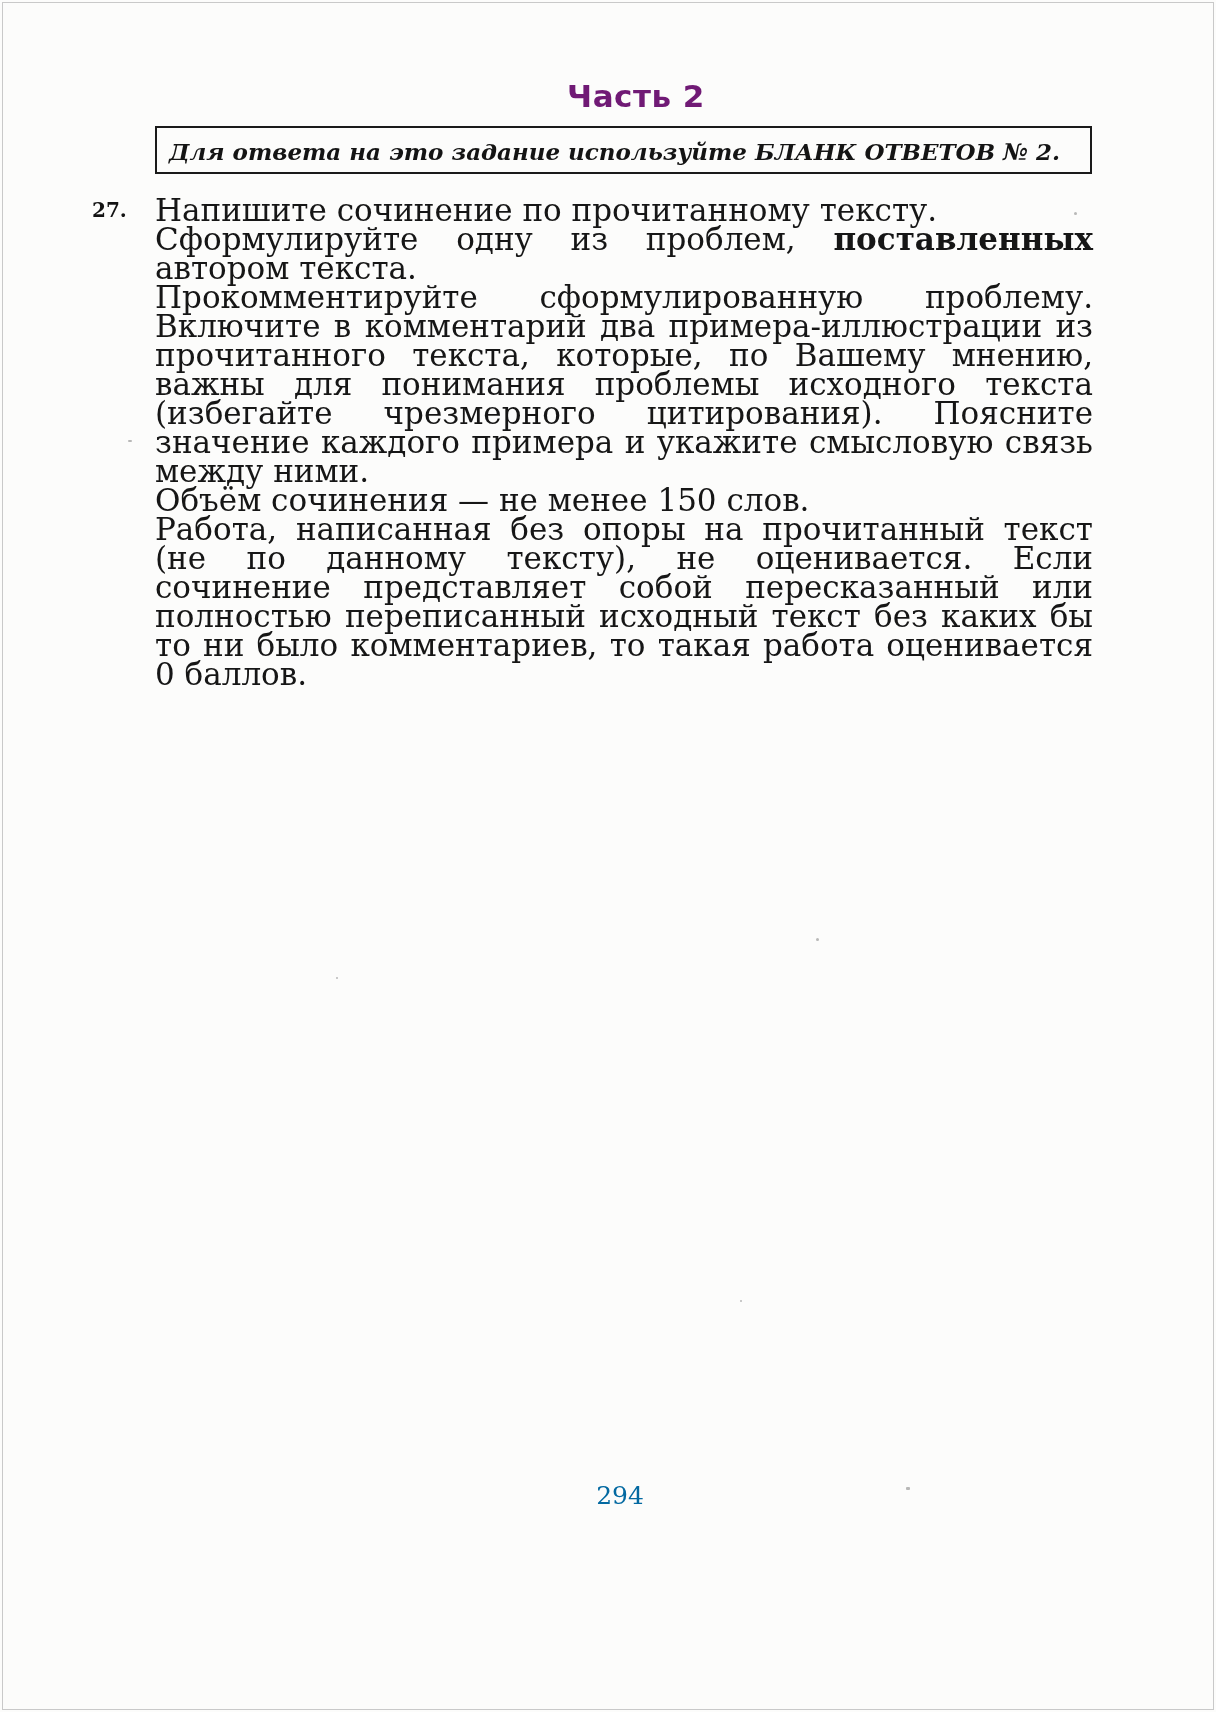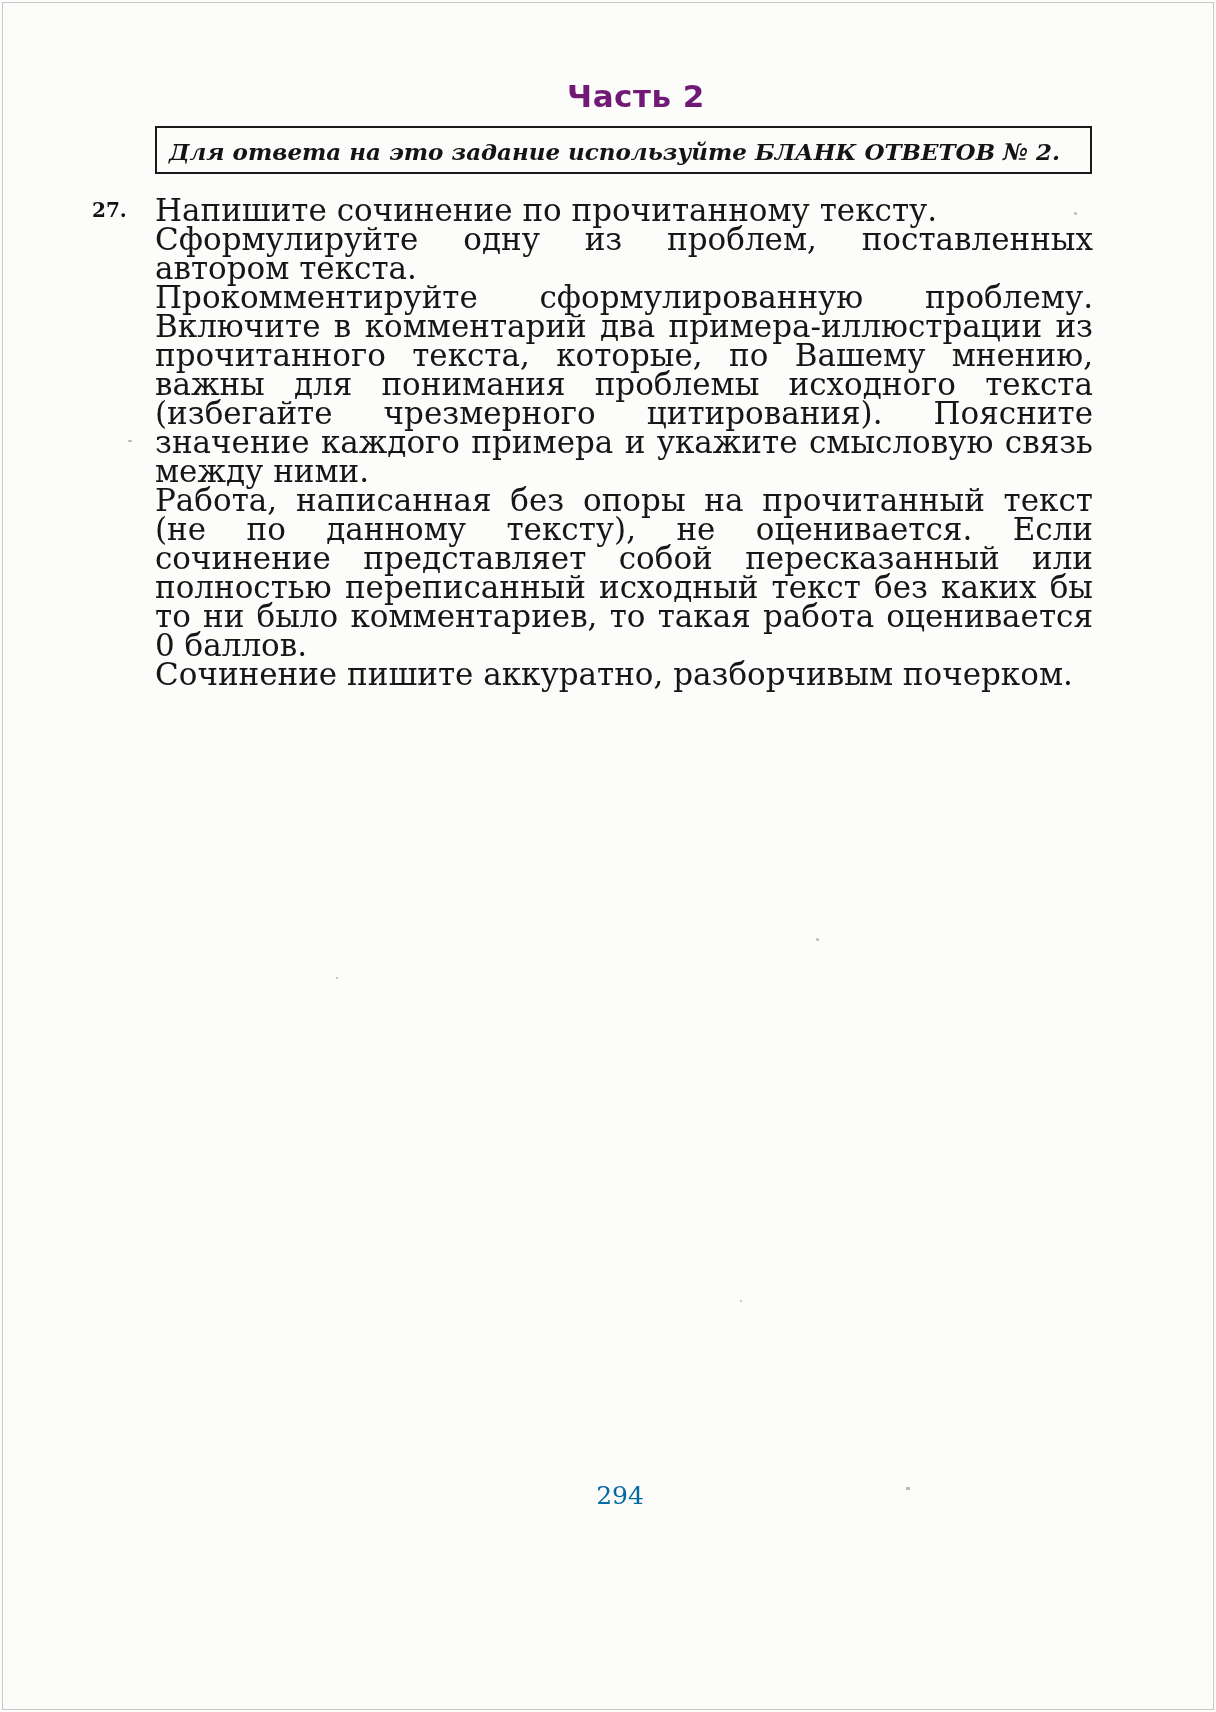--- a/index.html
+++ b/index.html
@@ -64,21 +64,21 @@
     left: 155px;
     width: 938px;
     font-size: 31px;
     line-height: 29px;
   }
   .task-body p {
     margin: 0;
     text-align: justify;
     text-justify: inter-word;
   }
-  .task-body b { font-weight: normal; }
+  .task-body b { font-weight: bold; }
   .page-number {
     position: absolute;
     top: 1481px;
     left: 0;
     width: 100%;
     text-align: center;
     font-size: 25px;
     color: #0369a1;
     padding-left: 12px;
   }
@@ -112,24 +112,24 @@
   <div class="task-number">27.</div>
 
   <div class="task-body">
     <p>Напишите сочинение по прочитанному тексту.</p>
 
     <p><span>Сформулируйте одну из проблем, </span><b>поставленных</b><span> автором текста.</span></p>
 
     <p>Прокомментируйте сформулированную проблему. Включите в комментарий два примера-иллюстрации из прочитанного текста, которые, по Вашему мнению, важны для понимания проблемы исходного текста (избегайте чрезмерного цитирования). Поясните значение каждого примера и укажите смысловую связь между ними.</p>
 
 
+    <p>Объём сочинения — не менее 150 слов.</p>
 
     <p>Работа, написанная без опоры на прочитанный текст (не по данному тексту), не оценивается. Если сочинение представляет собой пересказанный или полностью переписанный исходный текст без каких бы то ни было комментариев, то такая работа оценивается 0 баллов.</p>
 
-    <p>Сочинение пишите аккуратно, разборчивым почерком.</p>
   </div>
 
   <div class="page-number">294</div>
 
   <div class="speck s1"></div>
   <div class="speck s2"></div>
   <div class="speck s3"></div>
   <div class="speck s4"></div>
   <div class="speck s5"></div>
   <div class="speck s6"></div>

